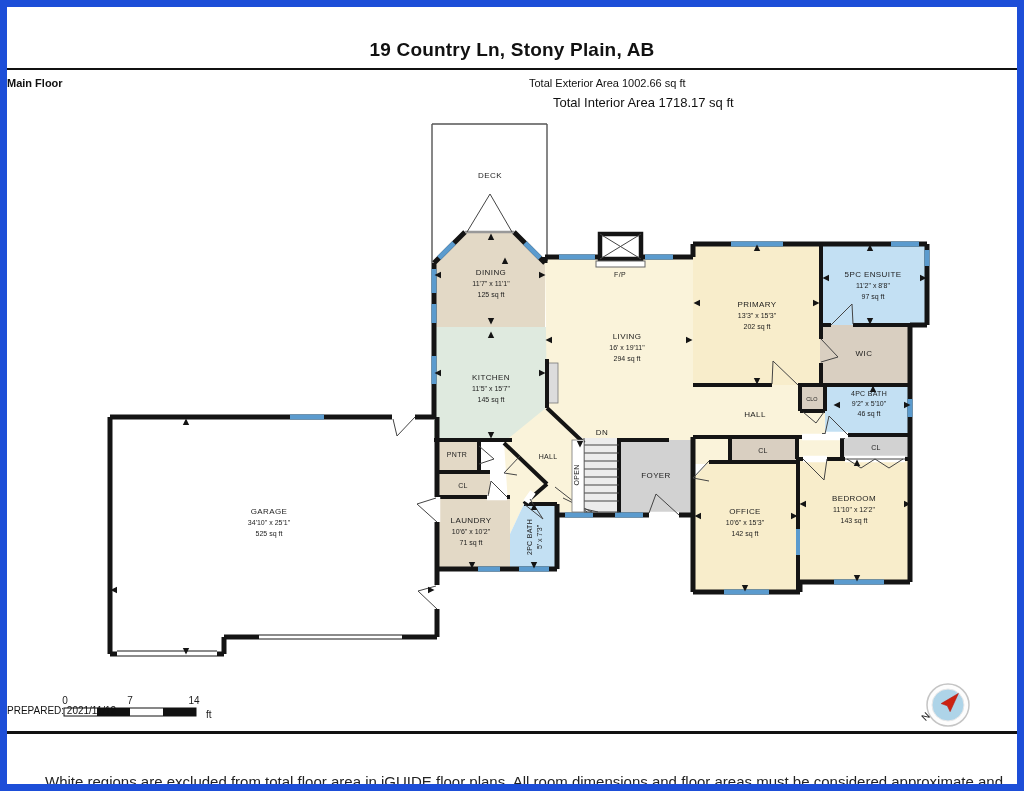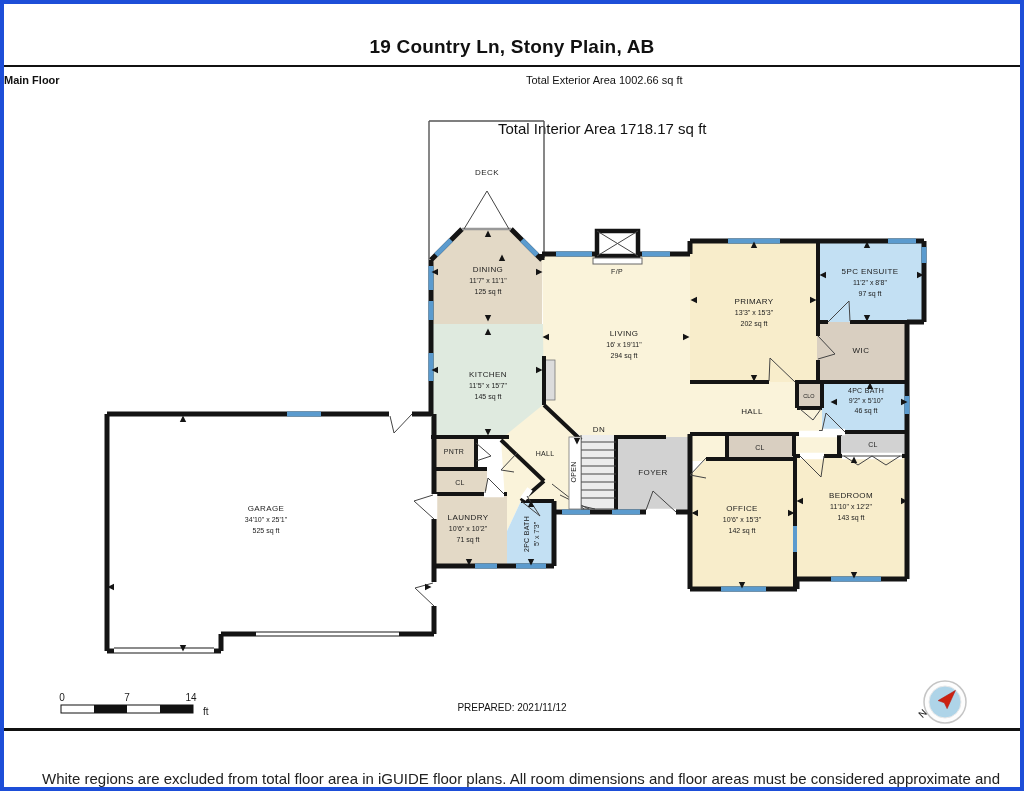--- a/index.html
+++ b/index.html
@@ -1,25 +1,25 @@
 <!DOCTYPE html>
 <html><head>
 <meta charset="utf-8">
 <style>
   html,body{margin:0;padding:0;background:#fff;}
-  .page{position:relative;width:1024px;height:791px;background:#fff;border:4px solid #1d4ed8;
+  .page{position:relative;width:1024px;height:791px;background:#fff;border:7px solid #1d4ed8;
         box-sizing:border-box;font-family:"Liberation Sans",sans-serif;overflow:hidden;}
   .title{position:absolute;top:32px;left:0;width:100%;text-align:center;
          font-size:19px;font-weight:bold;color:#111;letter-spacing:.2px;}
   .rule-top{position:absolute;top:61px;left:0;width:100%;height:2px;background:#111;}
   .floor-label{position:absolute;top:70px;left:0;width:510px;text-align:left;
                font-size:11px;font-weight:bold;color:#111;}
   .area-ext{position:absolute;top:70px;left:522px;font-size:11px;color:#111;}
-  .area-int{position:absolute;top:88px;left:494px;font-size:15px;color:#111;margin-top:28px;}
-  .prepared{position:absolute;top:698px;left:0;width:100%;text-align:center;
+  .area-int{position:absolute;top:88px;left:546px;font-size:13px;color:#111;}
+  .prepared{position:absolute;top:698px;left:0;width:100%;text-align:left;
             font-size:10px;color:#111;}
   .rule-bottom{position:absolute;top:724px;left:0;width:100%;height:3px;background:#111;}
   .disclaimer{position:absolute;top:734px;left:38px;font-size:15px;color:#222;margin-top:32px;}
   svg{position:absolute;top:0;left:0;}
   .w5{stroke:#141414;stroke-width:5;fill:none;stroke-linecap:butt;}
   .w4{stroke:#141414;stroke-width:4;fill:none;stroke-linecap:butt;}
   .gap{stroke:#ffffff;stroke-width:6.5;fill:none;}
   .win{stroke:#5b9bce;stroke-width:5;fill:none;}
   .win4{stroke:#5b9bce;stroke-width:4;fill:none;}
   .t1{stroke:#444;stroke-width:1;fill:none;}

